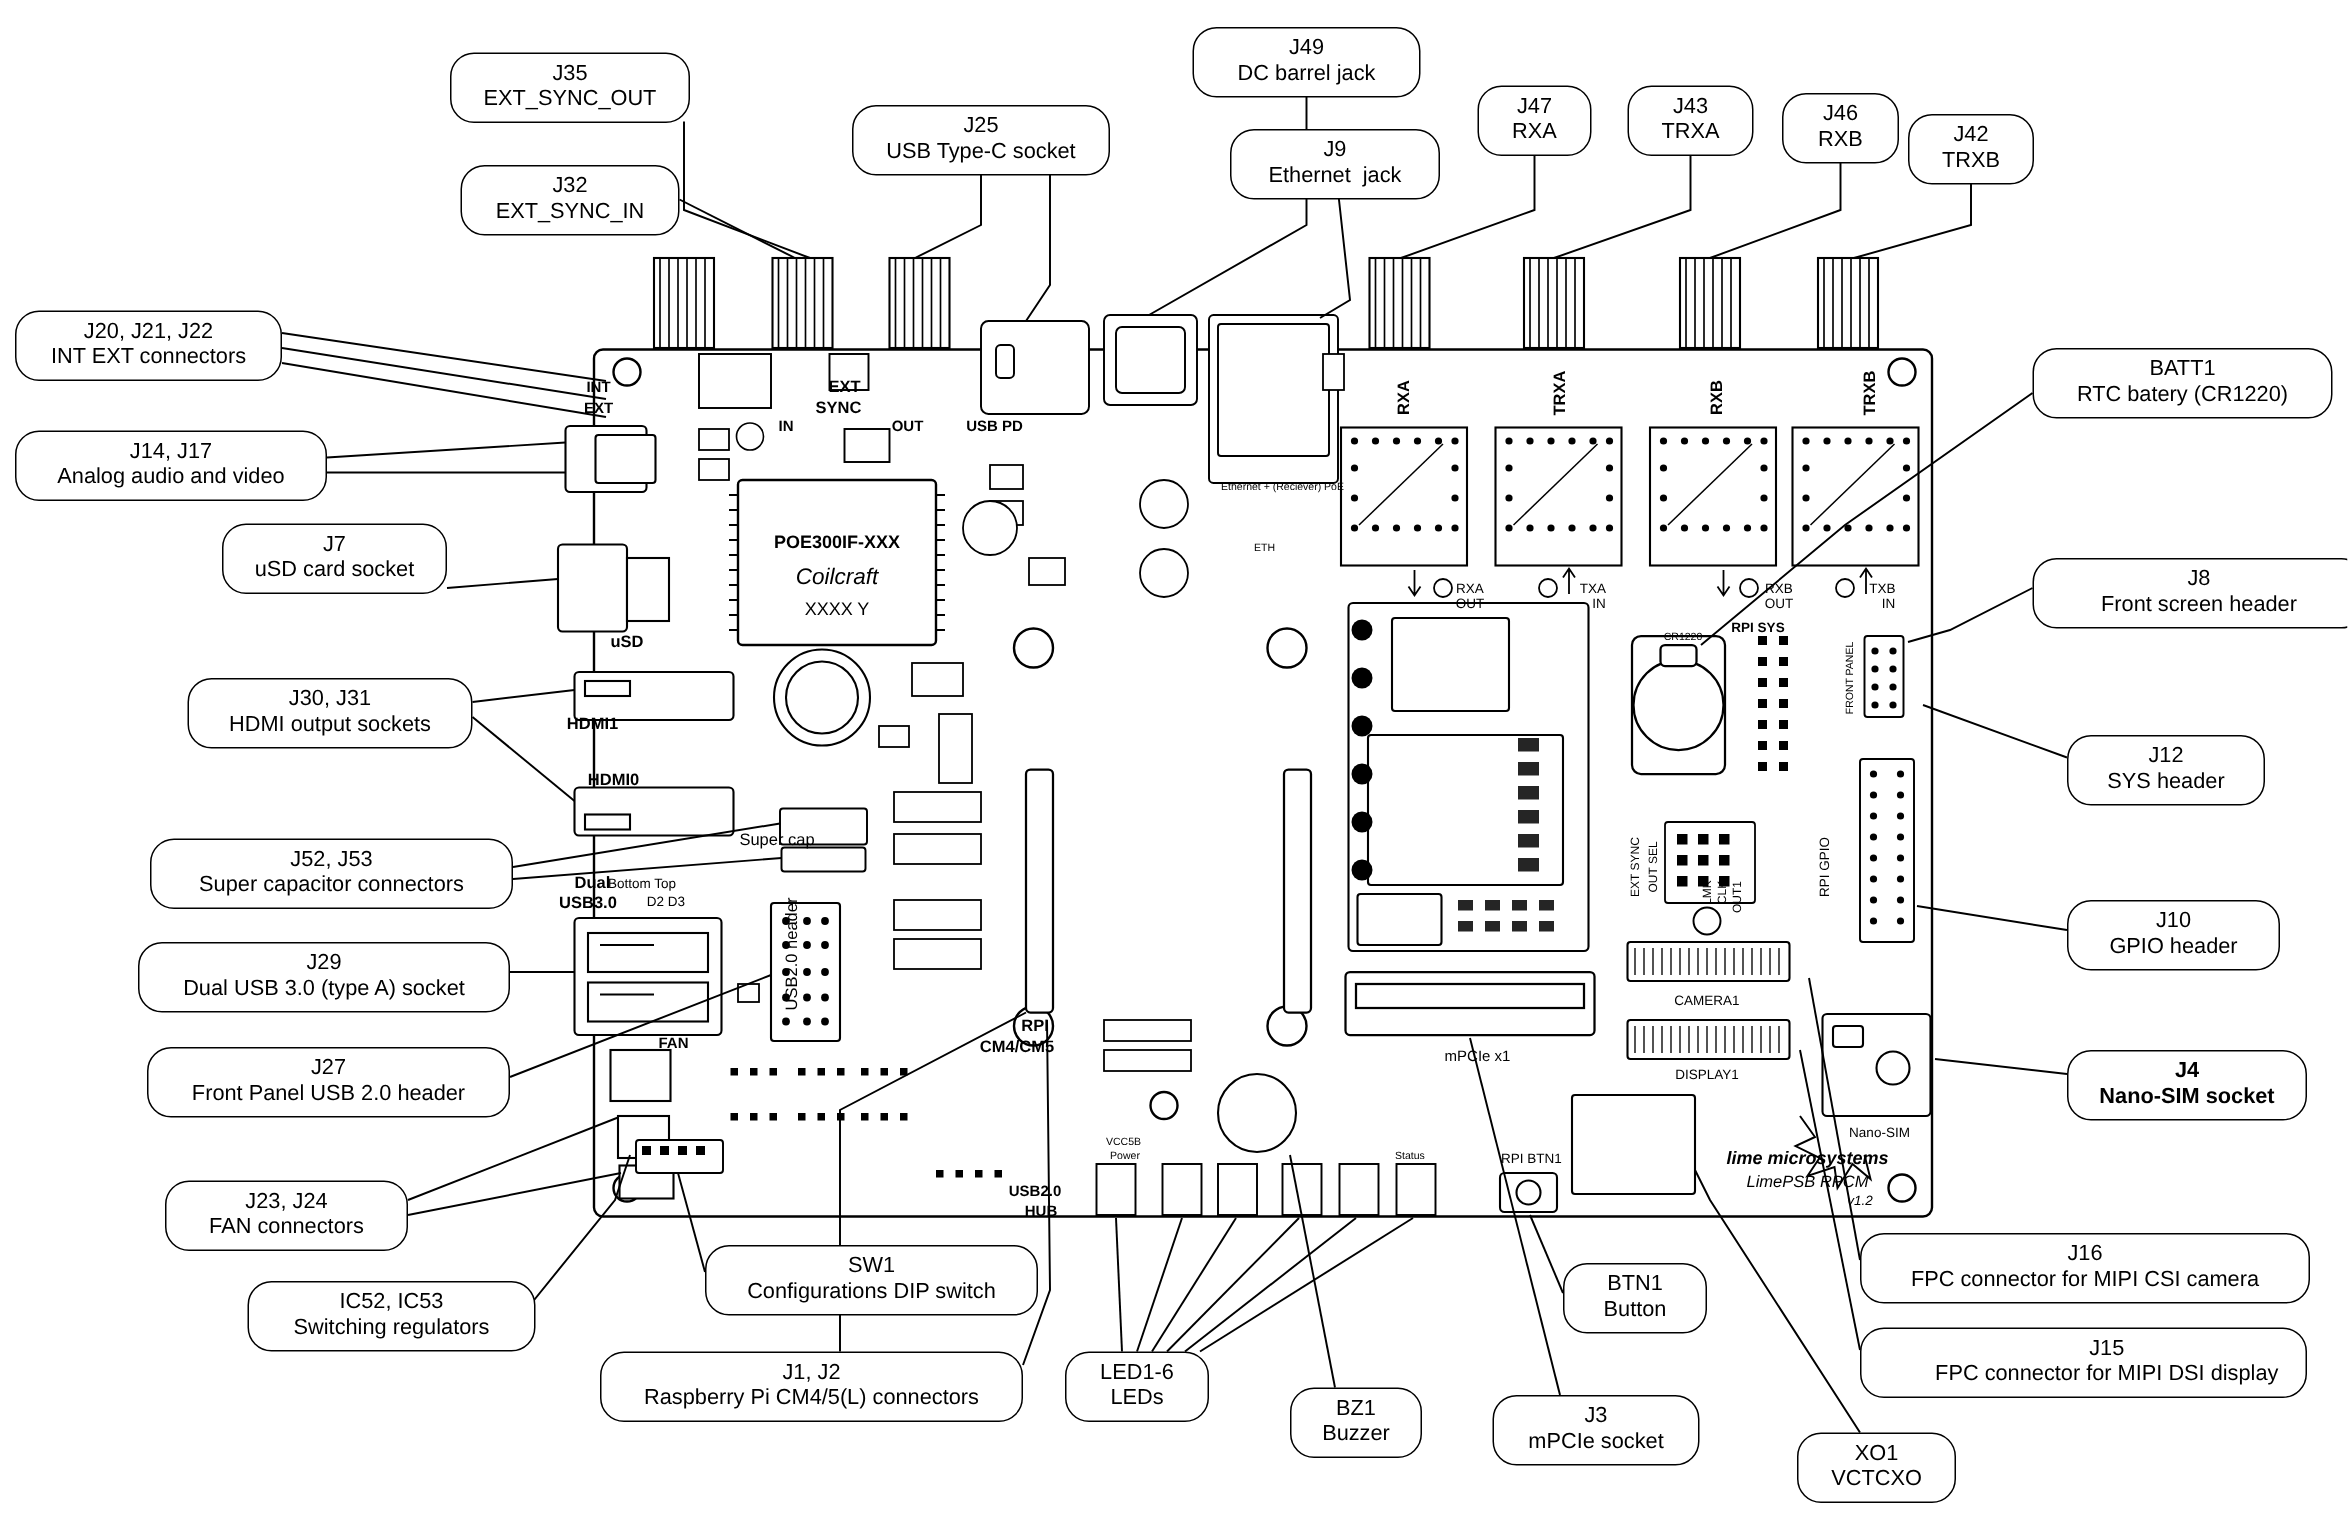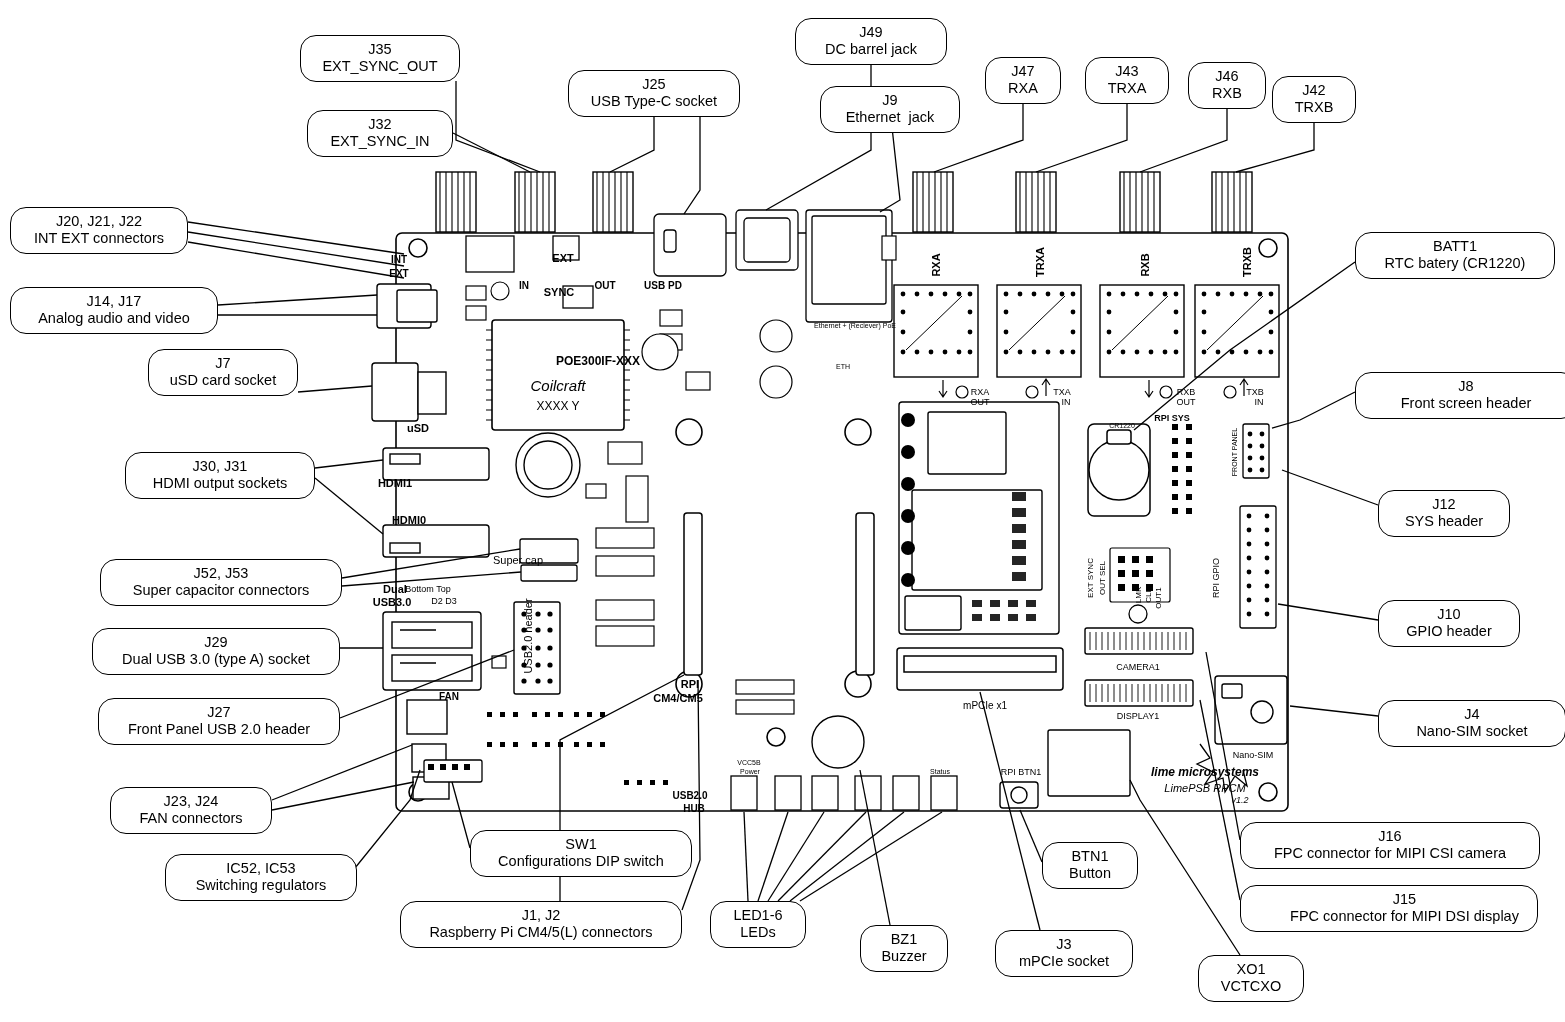--- a/index.html
+++ b/index.html
@@ -465,21 +465,21 @@
           <rect x="650" y="780" width="5" height="5"></rect>
         <rect x="663" y="780" width="5" height="5"></rect>
       </g>
     </g>
   </svg>
 
   <div id="silk" style="position:absolute;left:0;top:0;width:1565px;height:1022px;z-index:3;">
       <div class="brd-txt" style="left: 399px; top: 259px; font-size: 10px; font-weight: 700; transform: translate(-50%, -50%);">INT</div>
       <div class="brd-txt" style="left: 399px; top: 273px; font-size: 10px; font-weight: 700; transform: translate(-50%, -50%);">EXT</div>
       <div class="brd-txt" style="left: 563px; top: 258px; font-size: 11px; font-weight: 700; transform: translate(-50%, -50%);">EXT</div>
-      <div class="brd-txt" style="left: 559px; top: 272px; font-size: 11px; font-weight: 700; transform: translate(-50%, -50%); margin-top: 20px;">SYNC</div>
+      <div class="brd-txt" style="left: 559px; top: 272px; font-size: 11px; font-weight: 700; transform: translate(-50%, -50%);">SYNC</div>
       <div class="brd-txt" style="left: 524px; top: 285px; font-size: 10px; font-weight: 700; transform: translate(-50%, -50%);">IN</div>
       <div class="brd-txt" style="left: 605px; top: 285px; font-size: 10px; font-weight: 700; transform: translate(-50%, -50%);">OUT</div>
       <div class="brd-txt" style="left: 663px; top: 285px; font-size: 10px; font-weight: 700; transform: translate(-50%, -50%);">USB PD</div>
       <div class="brd-txt" style="left: 418px; top: 428px; font-size: 11px; font-weight: 700; transform: translate(-50%, -50%);">uSD</div>
       <div class="brd-txt" style="left: 395px; top: 483px; font-size: 11px; font-weight: 700; transform: translate(-50%, -50%);">HDMI1</div>
       <div class="brd-txt" style="left: 395px; top: 520px; font-size: 11px; font-weight: 700; transform: translate(-50%, -50%); padding-left: 28px;">HDMI0</div>
       <div class="brd-txt" style="left: 518px; top: 560px; font-size: 11px; transform: translate(-50%, -50%);">Super cap</div>
       <div class="brd-txt" style="left: 395px; top: 589px; font-size: 11px; font-weight: 700; transform: translate(-50%, -50%);">Dual</div>
       <div class="brd-txt" style="left: 392px; top: 602px; font-size: 11px; font-weight: 700; transform: translate(-50%, -50%);">USB3.0</div>
       <div class="brd-txt" style="left: 428px; top: 589px; font-size: 9px; transform: translate(-50%, -50%);">Bottom Top</div>
@@ -512,21 +512,21 @@
       <div class="brd-txt" style="left: 1148px; top: 595px; font-size: 8px; transform: translate(-50%, -50%) rotate(-90deg);">CLK</div>
       <div class="brd-txt" style="left: 1158px; top: 598px; font-size: 8px; transform: translate(-50%, -50%) rotate(-90deg);">OUT1</div>
       <div class="brd-txt" style="left: 1138px; top: 667px; font-size: 9px; transform: translate(-50%, -50%);">CAMERA1</div>
       <div class="brd-txt" style="left: 1138px; top: 716px; font-size: 9px; transform: translate(-50%, -50%);">DISPLAY1</div>
       <div class="brd-txt" style="left: 1253px; top: 755px; font-size: 9px; transform: translate(-50%, -50%);">Nano-SIM</div>
       <div class="brd-txt" style="left: 985px; top: 705px; font-size: 10px; transform: translate(-50%, -50%);">mPCIe x1</div>
       <div class="brd-txt" style="left: 1021px; top: 772px; font-size: 9px; transform: translate(-50%, -50%);">RPI BTN1</div>
       <div class="brd-txt" style="left: 749px; top: 762px; font-size: 7px; transform: translate(-50%, -50%);">VCC5B</div>
       <div class="brd-txt" style="left: 750px; top: 771px; font-size: 7px; transform: translate(-50%, -50%);">Power</div>
       <div class="brd-txt" style="left: 940px; top: 771px; font-size: 7px; transform: translate(-50%, -50%);">Status</div>
-      <div class="brd-txt" style="left: 558px; top: 361px; font-size: 12px; font-weight: 700; transform: translate(-50%, -50%); margin-left: 40px;">POE300IF-XXX</div>
+      <div class="brd-txt" style="left: 558px; top: 361px; font-size: 12px; font-weight: 700; transform: translate(-50%, -50%);">POE300IF-XXX</div>
       <div class="brd-txt" style="left: 558px; top: 385px; font-size: 15px; font-style: italic; transform: translate(-50%, -50%);">Coilcraft</div>
       <div class="brd-txt" style="left: 558px; top: 406px; font-size: 12px; transform: translate(-50%, -50%);">XXXX Y</div>
       <div class="brd-txt" style="left: 855px; top: 325px; font-size: 7px; transform: translate(-50%, -50%);">Ethernet + (Reciever) PoE</div>
       <div class="brd-txt" style="left: 843px; top: 366px; font-size: 7px; transform: translate(-50%, -50%);">ETH</div>
       <div class="brd-txt" style="left: 1205px; top: 772px; font-size: 12px; font-weight: 700; font-style: italic; transform: translate(-50%, -50%);">lime microsystems</div>
       <div class="brd-txt" style="left: 1205px; top: 788px; font-size: 11px; font-style: italic; transform: translate(-50%, -50%);">LimePSB RPCM</div>
       <div class="brd-txt" style="left: 1240px; top: 800px; font-size: 9px; font-style: italic; transform: translate(-50%, -50%);">v1.2</div>
     </div>
 
   <svg id="leaders">
@@ -632,20 +632,20 @@
       <div class="callout" style="left: 165px; top: 854px; width: 192px; min-height: 46px;"><span>IC52, IC53</span><span>Switching regulators</span></div>
       <div class="callout" style="left: 470px; top: 830px; width: 222px; min-height: 46px;"><span>SW1</span><span>Configurations DIP switch</span></div>
       <div class="callout" style="left: 400px; top: 901px; width: 282px; min-height: 46px;"><span>J1, J2</span><span>Raspberry Pi CM4/5(L) connectors</span></div>
       <div class="callout" style="left: 710px; top: 901px; width: 96px; min-height: 46px;"><span>LED1-6</span><span>LEDs</span></div>
       <div class="callout" style="left: 860px; top: 925px; width: 88px; min-height: 46px;"><span>BZ1</span><span>Buzzer</span></div>
       <div class="callout" style="left: 995px; top: 930px; width: 138px; min-height: 46px;"><span>J3</span><span>mPCIe socket</span></div>
       <div class="callout" style="left: 1042px; top: 842px; width: 96px; min-height: 46px;"><span>BTN1</span><span>Button</span></div>
       <div class="callout" style="left: 1198px; top: 955px; width: 106px; min-height: 46px;"><span>XO1</span><span>VCTCXO</span></div>
       <div class="callout" style="left: 1240px; top: 885px; width: 298px; min-height: 46px; padding-left: 41px;"><span>J15</span><span>FPC connector for MIPI DSI display</span></div>
       <div class="callout" style="left: 1240px; top: 822px; width: 300px; min-height: 46px;"><span>J16</span><span>FPC connector for MIPI CSI camera</span></div>
-      <div class="callout" style="left: 1378px; top: 700px; width: 188px; min-height: 46px;"><span>J4</span><span>Nano-SIM socket</span></div>
+      <div class="callout" style="left: 1378px; top: 700px; width: 160px; min-height: 46px; font-weight: bold;"><span>J4</span><span>Nano-SIM socket</span></div>
       <div class="callout" style="left: 1378px; top: 600px; width: 142px; min-height: 46px;"><span>J10</span><span>GPIO header</span></div>
       <div class="callout" style="left: 1378px; top: 490px; width: 132px; min-height: 46px;"><span>J12</span><span>SYS header</span></div>
       <div class="callout" style="left: 1355px; top: 372px; width: 222px; min-height: 46px;"><span>J8</span><span>Front screen header</span></div>
       <div class="callout" style="left: 1355px; top: 232px; width: 200px; min-height: 46px;"><span>BATT1</span><span>RTC batery (CR1220)</span></div>
     </div>
 
 </div>
 
 </body></html>

